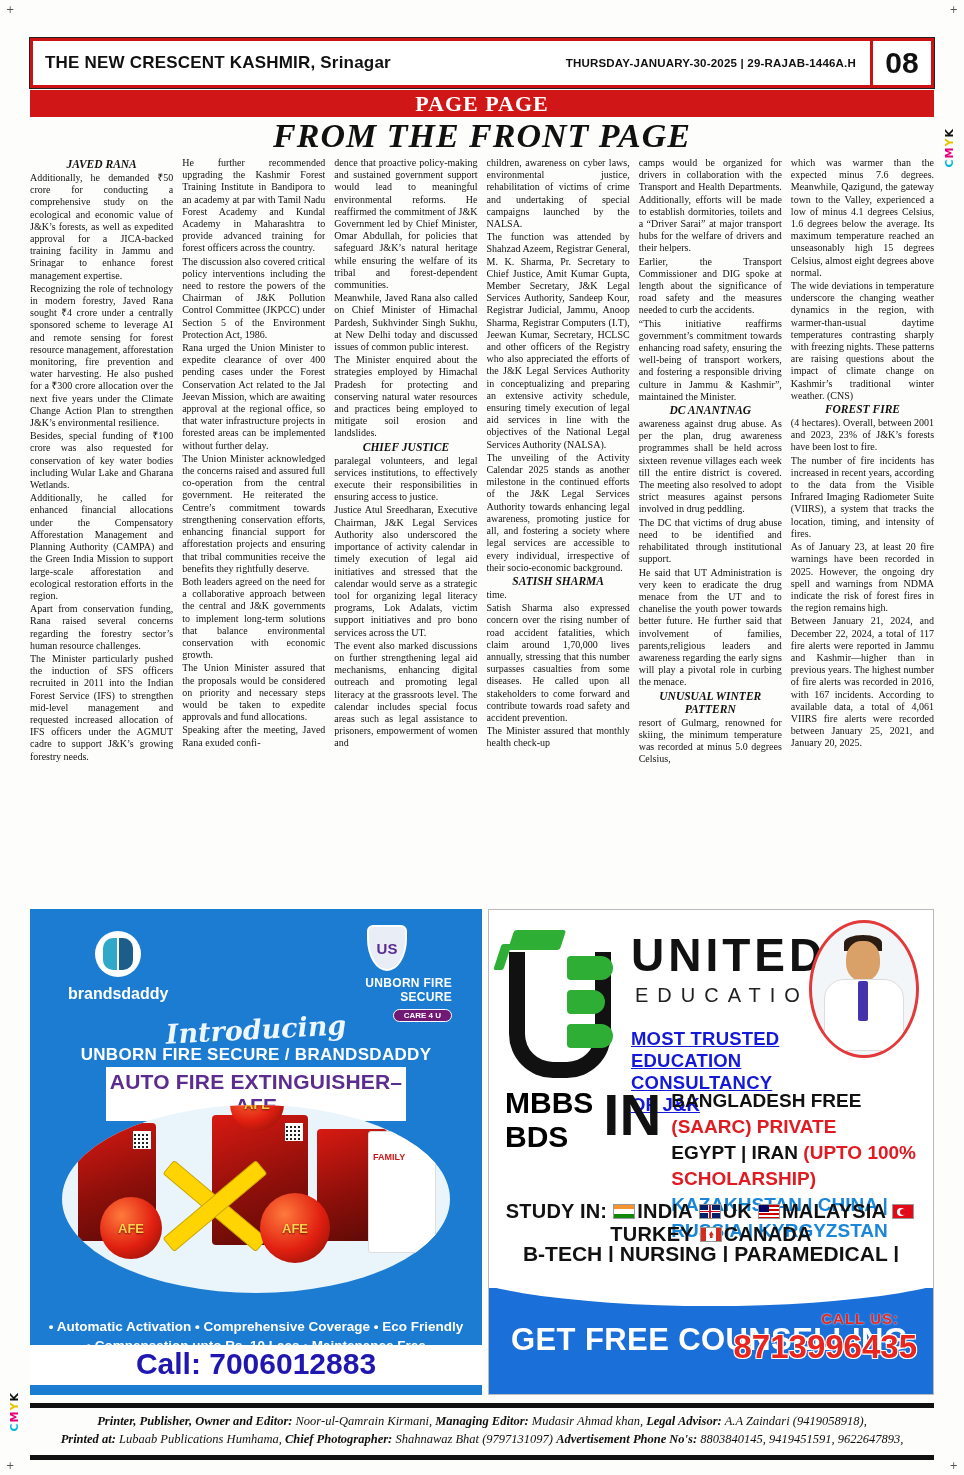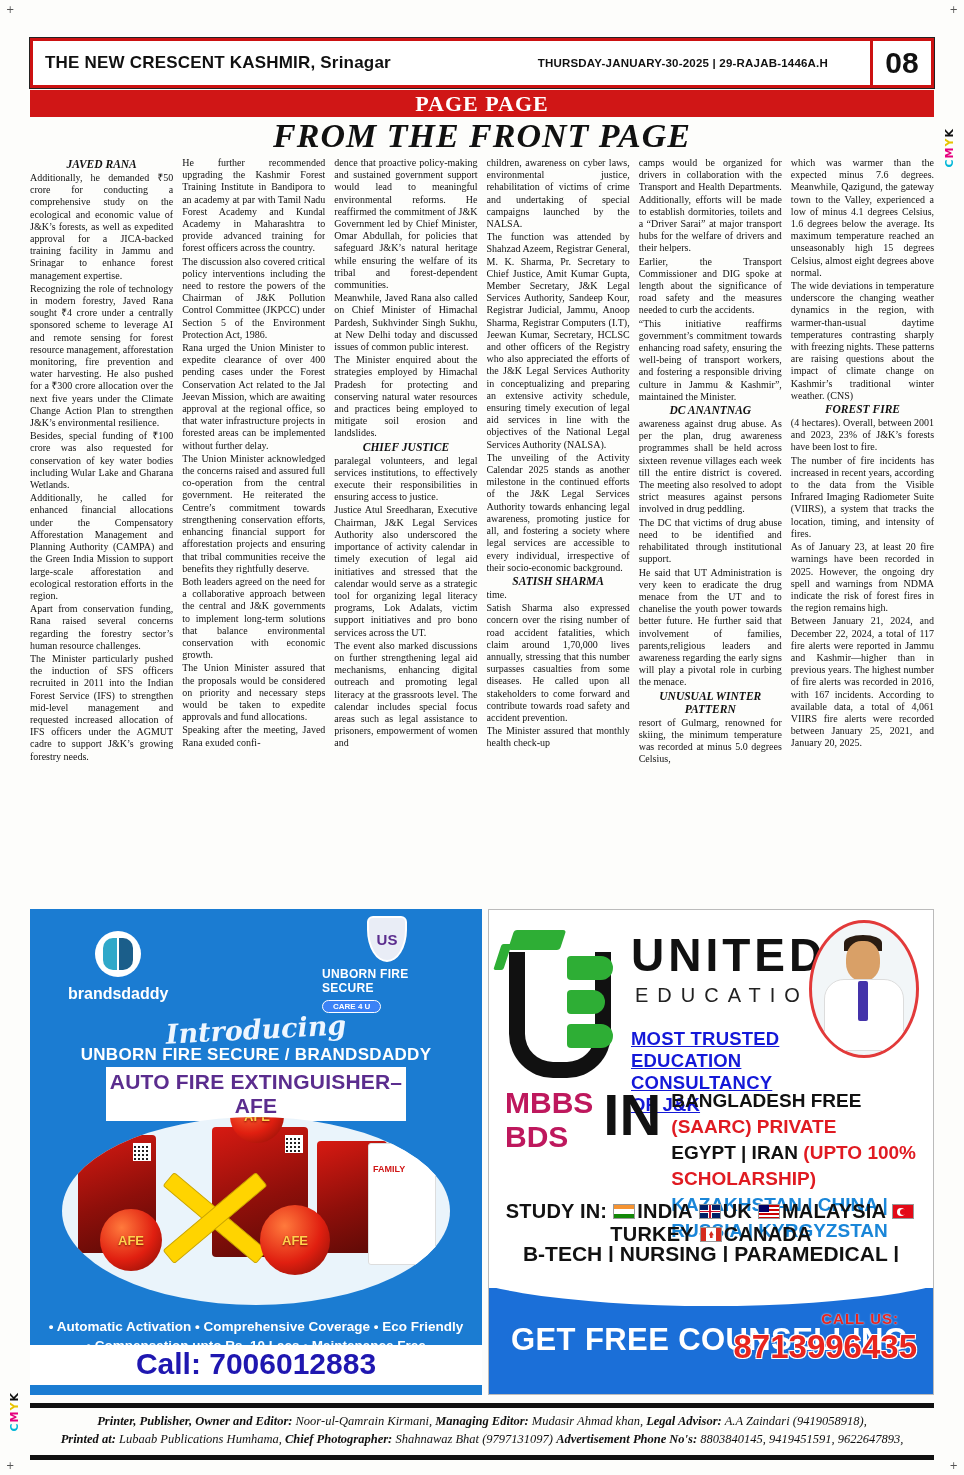--- a/index.html
+++ b/index.html
@@ -11,21 +11,21 @@
   .plus{position:absolute;font:10px "DejaVu Sans",sans-serif;color:#555;}
   .cmyk{position:absolute;writing-mode:vertical-rl;transform:rotate(180deg);
         font:bold 11px "DejaVu Sans",sans-serif;letter-spacing:1px;}
   .cmyk span:nth-child(1){color:#00b7d8;}
   .cmyk span:nth-child(2){color:#e6007e;}
   .cmyk span:nth-child(3){color:#e8c400;}
   .cmyk span:nth-child(4){color:#111;}
 
   
   .masthead{display:flex;align-items:stretch;border:3px solid #cc1212;outline:1px solid #222;
-            background:#fff;height:44px;gap:28px;}
+            background:#fff;height:44px;}
   .mast-title{flex:1;display:flex;align-items:center;padding-left:12px;
               font-family:"Liberation Sans",sans-serif;font-weight:bold;font-size:17px;letter-spacing:.2px;}
   .mast-date{display:flex;align-items:center;font-family:"Liberation Sans",sans-serif;
              font-weight:bold;font-size:11.5px;letter-spacing:.2px;padding-right:14px;}
   .mast-page{display:flex;align-items:center;justify-content:center;width:58px;
              border-left:3px solid #cc1212;font-family:"Liberation Sans",sans-serif;
              font-weight:bold;font-size:30px;}
   .banner{background:#d01616;color:#fff;text-align:center;height:27px;line-height:27px;
           font-family:"Liberation Serif",serif;font-weight:bold;font-size:22px;letter-spacing:1px;margin-top:2px;}
   .page-title{text-align:center;font-weight:bold;font-style:italic;font-size:34px;
@@ -40,35 +40,35 @@
   
   .ads{display:flex;gap:6px;margin-top:6px;height:486px;}
 
   
   .ad-fire{position:relative;width:452px;background:#1b7cd2;overflow:hidden;}
   .bd-logo{position:absolute;left:38px;top:22px;text-align:center;}
   .bd-circle{width:46px;height:46px;border-radius:50%;background:#fff;margin:0 auto;position:relative;overflow:hidden;}
   .bd-circle i{position:absolute;top:7px;left:8px;width:14px;height:32px;background:#2fa8c9;border-radius:10px 0 0 10px;}
   .bd-circle b{position:absolute;top:7px;right:8px;width:14px;height:32px;background:#1b5e8a;border-radius:0 10px 10px 0;}
   .bd-name{color:#fff;font-family:"Liberation Sans",sans-serif;font-weight:bold;font-size:16px;margin-top:8px;}
-  .ufs-logo{position:absolute;right:30px;top:7px;text-align:left;width:130px;}
+  .ufs-logo{position:absolute;right:30px;top:16px;text-align:right;width:130px;}
   .shield{width:36px;height:42px;margin:0 auto;background:#e9edf6;border:2px solid #fff;
           border-radius:6px 6px 50% 50%/6px 6px 70% 70%;display:flex;align-items:center;justify-content:center;
           color:#5b2d8e;font:bold 15px "Liberation Sans",sans-serif;}
   .ufs-name{color:#fff;font:bold 12px "Liberation Sans",sans-serif;margin-top:5px;letter-spacing:.3px;}
   .care-pill{display:inline-block;margin-top:3px;border:1px solid #fff;border-radius:8px;
-             background:#3b82f6;color:#fff;font:bold 8px "Liberation Sans",sans-serif;padding:1px 10px;}
+             background:#701a75;color:#fff;font:bold 8px "Liberation Sans",sans-serif;padding:1px 10px;}
   .introducing{position:absolute;top:105px;left:0;right:0;text-align:center;color:#eef6ff;
                font-family:"DejaVu Serif",serif;font-style:italic;font-weight:bold;font-size:27px;
                transform:rotate(-3deg);}
   .ufs-line{position:absolute;top:136px;left:0;right:0;text-align:center;color:#fff;
             font:bold 17px "Liberation Sans",sans-serif;letter-spacing:.3px;}
   .afe-band{position:absolute;top:158px;left:76px;right:76px;background:#fff;text-align:center;
             color:#5b2d8e;font:bold 21px "Liberation Sans",sans-serif;padding:3px 0;letter-spacing:.2px;}
-  .ellipse{position:absolute;top:208px;left:32px;width:388px;height:188px;background:#eaf4fb;
+  .ellipse{position:absolute;top:196px;left:32px;width:388px;height:188px;background:#eaf4fb;
            border-radius:50%;overflow:hidden;}
   .prod-box{position:absolute;background:linear-gradient(160deg,#d81a12,#8e0f0a 55%,#5a0a06);border-radius:4px;}
   .prod-box .qr{position:absolute;right:5px;top:8px;width:16px;height:16px;background:
         repeating-linear-gradient(0deg,#111 0 2px,#fff 2px 4px),
         repeating-linear-gradient(90deg,#111 0 2px,#fff 2px 4px);background-blend-mode:screen;border:1px solid #fff;}
   .ball{position:absolute;border-radius:50%;background:radial-gradient(circle at 35% 30%,#ff7a3c,#e01f10 55%,#7e0d05);
         display:flex;align-items:center;justify-content:center;color:#ffd34d;
         font:bold 13px "Liberation Sans",sans-serif;text-shadow:0 1px 2px #7e0d05;}
   .xbar{position:absolute;width:120px;height:16px;background:#ffd400;border:1px solid #caa500;border-radius:3px;}
   .family-card{position:absolute;background:#fff;border:1px solid #ddd;border-radius:3px;
@@ -97,21 +97,21 @@
   .ue-education{position:absolute;left:146px;top:74px;font-size:20px;letter-spacing:9px;color:#222;}
   .doc-photo{position:absolute;right:14px;top:10px;width:104px;height:132px;border:3px solid #e23a3a;
              border-radius:50%;background:#f2f6f8;overflow:hidden;}
   .doc-head{position:absolute;left:34px;top:18px;width:34px;height:40px;border-radius:45%;background:#d9a067;}
   .doc-hair{position:absolute;left:32px;top:12px;width:38px;height:16px;border-radius:50% 50% 0 0;background:#2a1c12;}
   .doc-coat{position:absolute;left:12px;top:56px;width:78px;height:70px;border-radius:20px 20px 0 0;background:#fff;border:1px solid #dcdcdc;}
   .doc-tie{position:absolute;left:46px;top:58px;width:10px;height:40px;background:#4433aa;border-radius:2px;}
   .edu-trusted{position:absolute;left:142px;top:118px;right:130px;color:#1418d8;font-weight:bold;
                font-size:18.5px;text-decoration:underline;letter-spacing:.2px;}
   .edu-grid{position:absolute;left:16px;top:176px;right:10px;display:flex;gap:10px;}
-  .mbbs-col{color:#be185d;font-weight:bold;font-size:30px;line-height:34px;}
+  .mbbs-col{color:#000000;font-weight:bold;font-size:30px;line-height:34px;}
   .in-col{color:#111;font-weight:bold;font-size:58px;line-height:58px;}
   .dest-col{font-weight:bold;font-size:19px;line-height:26px;padding-top:2px;}
   .dest-col .r{color:#e01b22;} .dest-col .k{color:#111;} .dest-col .bl{color:#1a86d8;}
   .study-row{position:absolute;left:10px;top:290px;right:10px;text-align:center;font-weight:bold;
              font-size:20px;color:#111;letter-spacing:.2px;}
   .flag{display:inline-block;width:20px;height:13px;vertical-align:-1px;margin:0 2px 0 6px;border:1px solid #999;}
   .f-india{background:linear-gradient(180deg,#f59331 33%,#fff 33% 66%,#128807 66%);}
   .f-uk{background:#012169;position:relative;}
   .f-uk:before{content:"";position:absolute;inset:0;background:
      linear-gradient(0deg,transparent 42%,#fff 42% 58%,transparent 58%),

